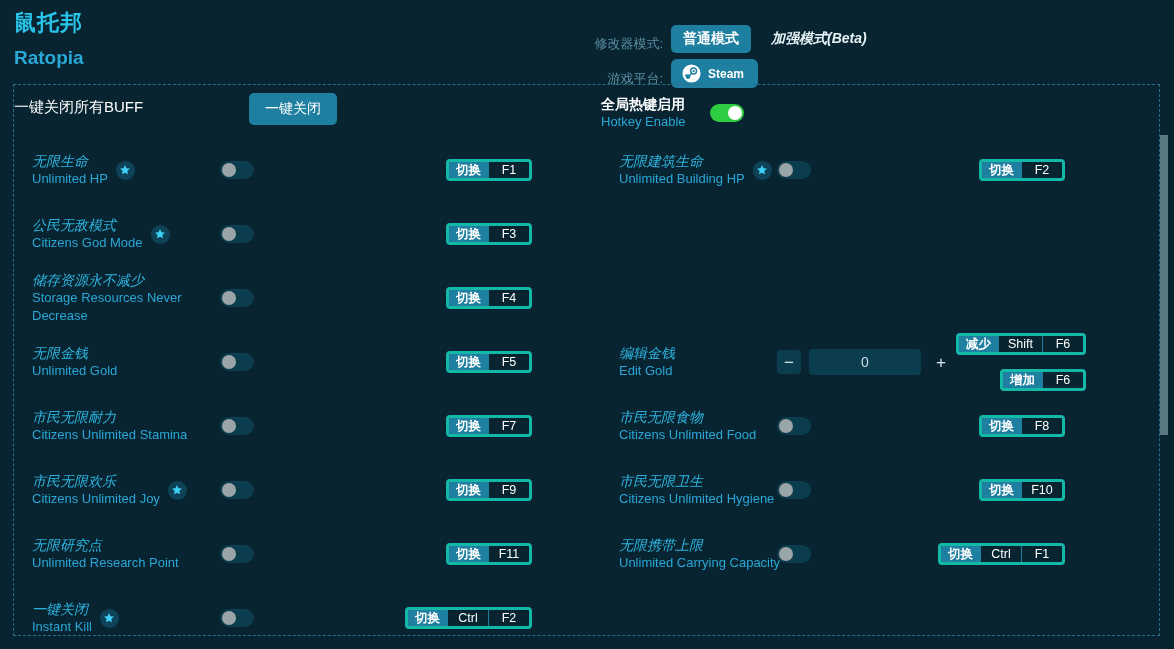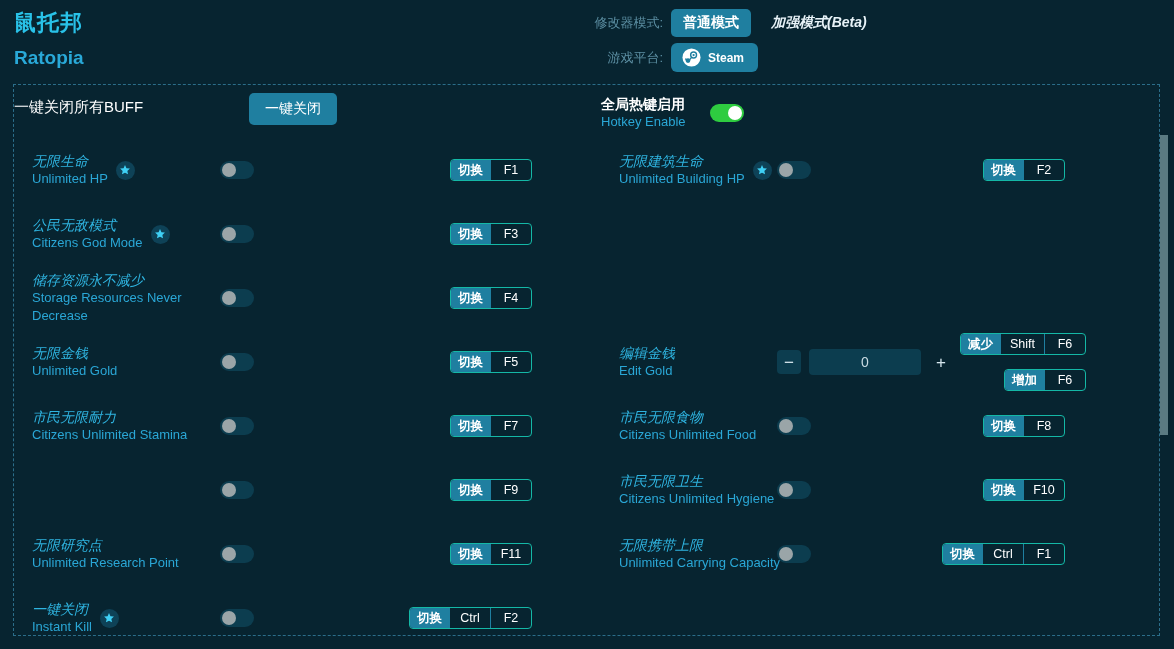--- a/index.html
+++ b/index.html
@@ -35,21 +35,22 @@
     position: absolute;
     left: 14px; top: 47px;
     font-size: 19px;
     font-weight: bold;
     color: #29a9d8;
   }
 
   .hdr-row {
     position: absolute;
     display: flex;
-    align-items: center;
+    align-items: flex-end;
+    margin-top: 16px;
   }
   .hdr-row-mode { left: 585px; top: 9px; }
   .hdr-row-plat { left: 585px; top: 43px; }
 
   .hdr-label {
     font-size: 13px;
     color: #5c8fa3;
     width: 78px;
     text-align: right;
     margin-right: 8px;
@@ -218,21 +219,21 @@
   
   .keys {
     position: absolute;
     top: 50%;
     transform: translateY(-50%);
     display: flex;
     align-items: center;
     height: 22px;
     border-radius: 4px;
     overflow: hidden;
-    border: 1px solid #14b8a6;
+    border: 3px solid #14b8a6;
     box-sizing: border-box;
   }
   .keys .act {
     background: #1f7fa0;
     color: #ffffff;
     font-size: 12.5px;
     font-weight: bold;
     padding: 0 7px;
     height: 100%;
     display: flex;
@@ -452,20 +453,31 @@
       </div>
       <div class="switch off row-switch">
         <div class="knob"></div>
       </div>
       <div class="keys">
         <div class="act">切换</div>
         <div class="key">F7</div>
       </div>
     </div>
     <div class="row col-left" style="top: 467px;">
+      <div class="row-labels">
+        <div class="lbl-stack">
+          <div class="lbl-cn">市民无限欢乐</div>
+          <div class="lbl-en">Citizens Unlimited Joy</div>
+        </div>
+        <div class="star">
+          <svg width="12" height="12" viewBox="0 0 24 24">
+            <path fill="#3fd0f5" d="M12 2l2.9 6.3 6.9.8-5.1 4.7 1.4 6.8L12 17.3 5.9 20.6l1.4-6.8L2.2 9.1l6.9-.8z"></path>
+          </svg>
+        </div>
+      </div>
       <div class="switch off row-switch">
         <div class="knob"></div>
       </div>
       <div class="keys">
         <div class="act">切换</div>
         <div class="key">F9</div>
       </div>
     </div>
     <div class="row col-left" style="top: 531px;">
       <div class="row-labels">

